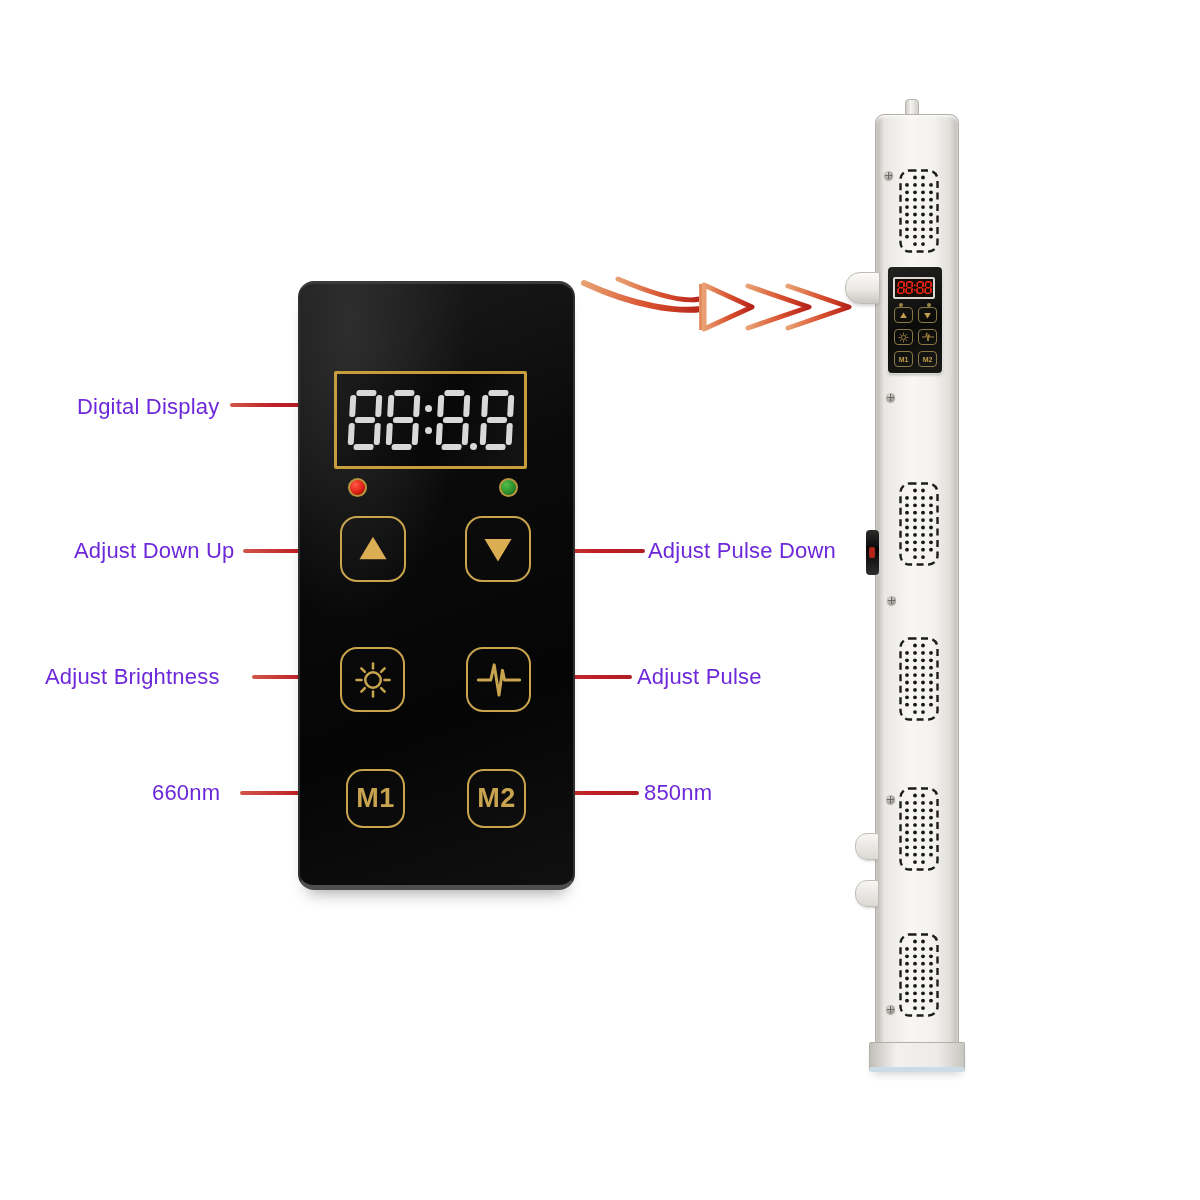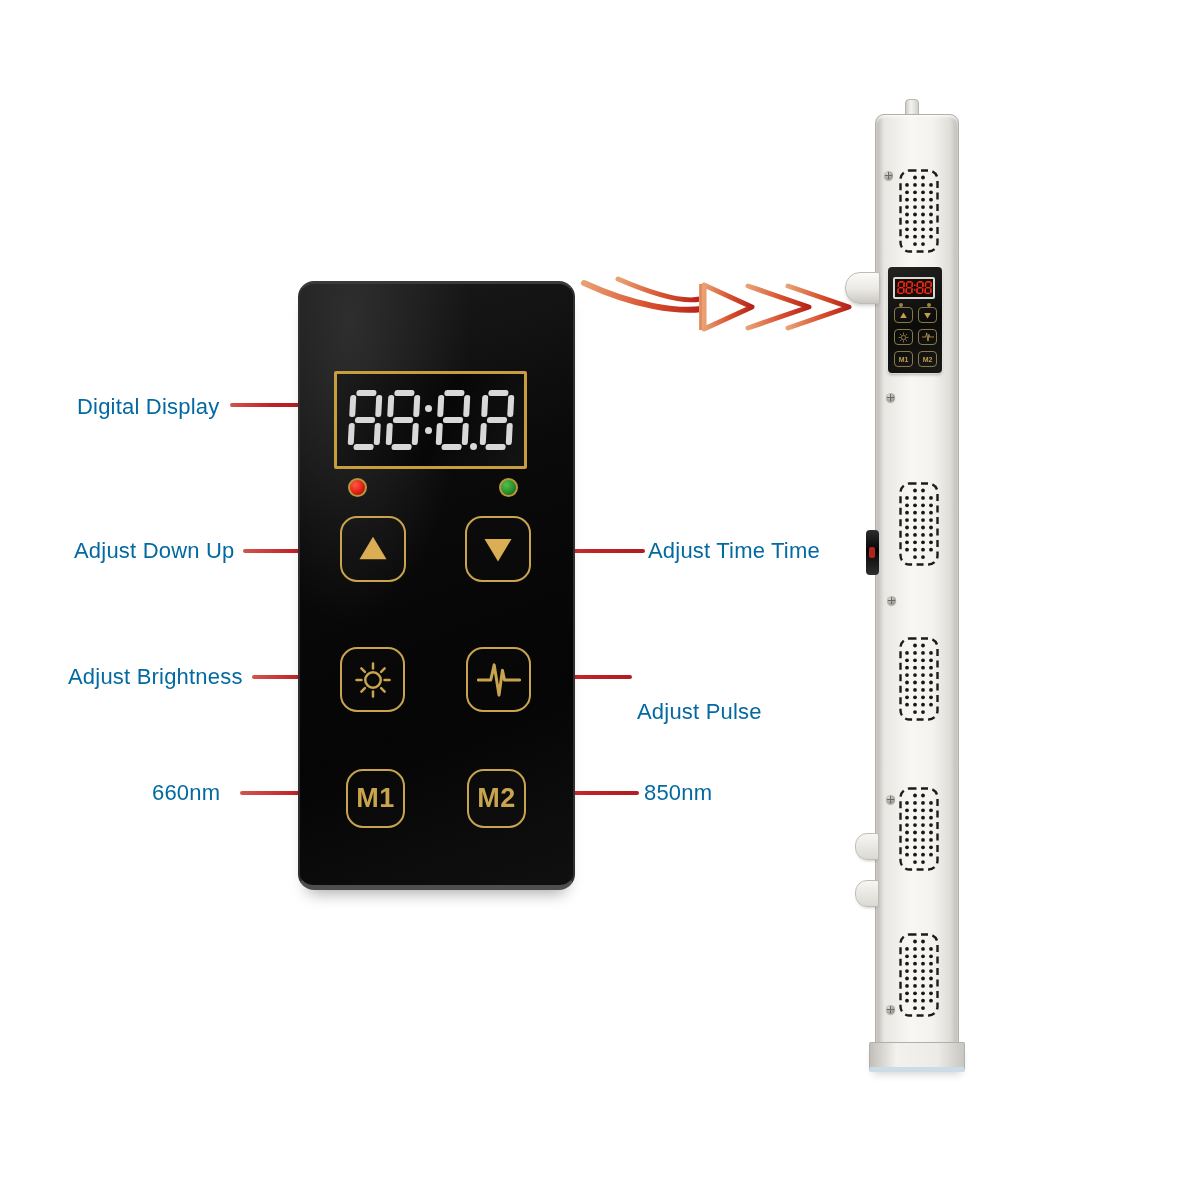--- a/index.html
+++ b/index.html
@@ -1,20 +1,20 @@
 <!DOCTYPE html>
 <html><head>
 <meta charset="utf-8">
 <style>
   html,body{margin:0;padding:0;background:#fff;}
   .stage{position:relative;width:1200px;height:1200px;background:#ffffff;overflow:hidden;
          font-family:"Liberation Sans", sans-serif;}
 
   
-  .lbl{position:absolute;font-size:22px;color:#0369a1;white-space:nowrap;transform:translateY(-50%);letter-spacing:.2px;}
+  .lbl{position:absolute;font-size:22px;color:#6d28d9;white-space:nowrap;transform:translateY(-50%);letter-spacing:.2px;}
   .ann-line{position:absolute;height:4px;border-radius:2px;background:linear-gradient(90deg,#d0564a,#bf2127 55%,#b01d22);}
 
   
   .panel{position:absolute;left:298px;top:281px;width:273px;height:601px;border-radius:16px;
          background:radial-gradient(ellipse at 18% 6%,#2e2e2e 0%,rgba(20,20,20,0) 38%),
                     linear-gradient(160deg,#1b1b1b 0%,#0a0a0a 35%,#050505 70%,#101010 100%);
          border:2px solid #2f2f2f;border-bottom:5px solid #4e4e4e;border-top:3px solid #3a3a3a;
          box-shadow:0 12px 16px -9px rgba(0,0,0,.35);}
   .display-frame{position:absolute;left:34px;top:87px;width:193px;height:98px;border:3px solid #c79d3e;
          border-radius:2px;background:linear-gradient(115deg,#1d1d1d,#070707 55%,#141414);
@@ -114,25 +114,25 @@
           <polygon points="16,5 28,25 4,25" fill="currentColor"></polygon>
         </symbol>
       <symbol id="icon-tri-down" viewBox="0 0 32 32">
           <polygon points="4,7 28,7 16,27" fill="currentColor"></polygon>
         </symbol>
     </defs>
   </svg>
 
   <div class="lbl" style="left:77px;top:407px">Digital Display</div>
   <div class="lbl" style="left:74px;top:551px">Adjust Down Up</div>
-  <div class="lbl" style="left:68px;top:677px">Adjust Brightness</div>
+  <div class="lbl" style="left:45px;top:677px">Adjust Brightness</div>
   <div class="lbl" style="left:152px;top:793px">660nm</div>
 
-  <div class="lbl" style="left:648px;top:551px">Adjust Time Time</div>
-  <div class="lbl" style="left:637px;top:712px">Adjust Pulse</div>
+  <div class="lbl" style="left:648px;top:551px">Adjust Pulse Down</div>
+  <div class="lbl" style="left:637px;top:677px">Adjust Pulse</div>
   <div class="lbl" style="left:644px;top:793px">850nm</div>
 
   <div class="ann-line" style="left:230px;width:76px;top:403px"></div>
   <div class="ann-line" style="left:243px;width:96px;top:549px"></div>
   <div class="ann-line" style="left:252px;width:88px;top:675px"></div>
   <div class="ann-line" style="left:240px;width:108px;top:791px"></div>
   <div class="ann-line" style="left:533px;width:112px;top:549px"></div>
   <div class="ann-line" style="left:531px;width:101px;top:675px"></div>
   <div class="ann-line" style="left:529px;width:110px;top:791px"></div>
 

